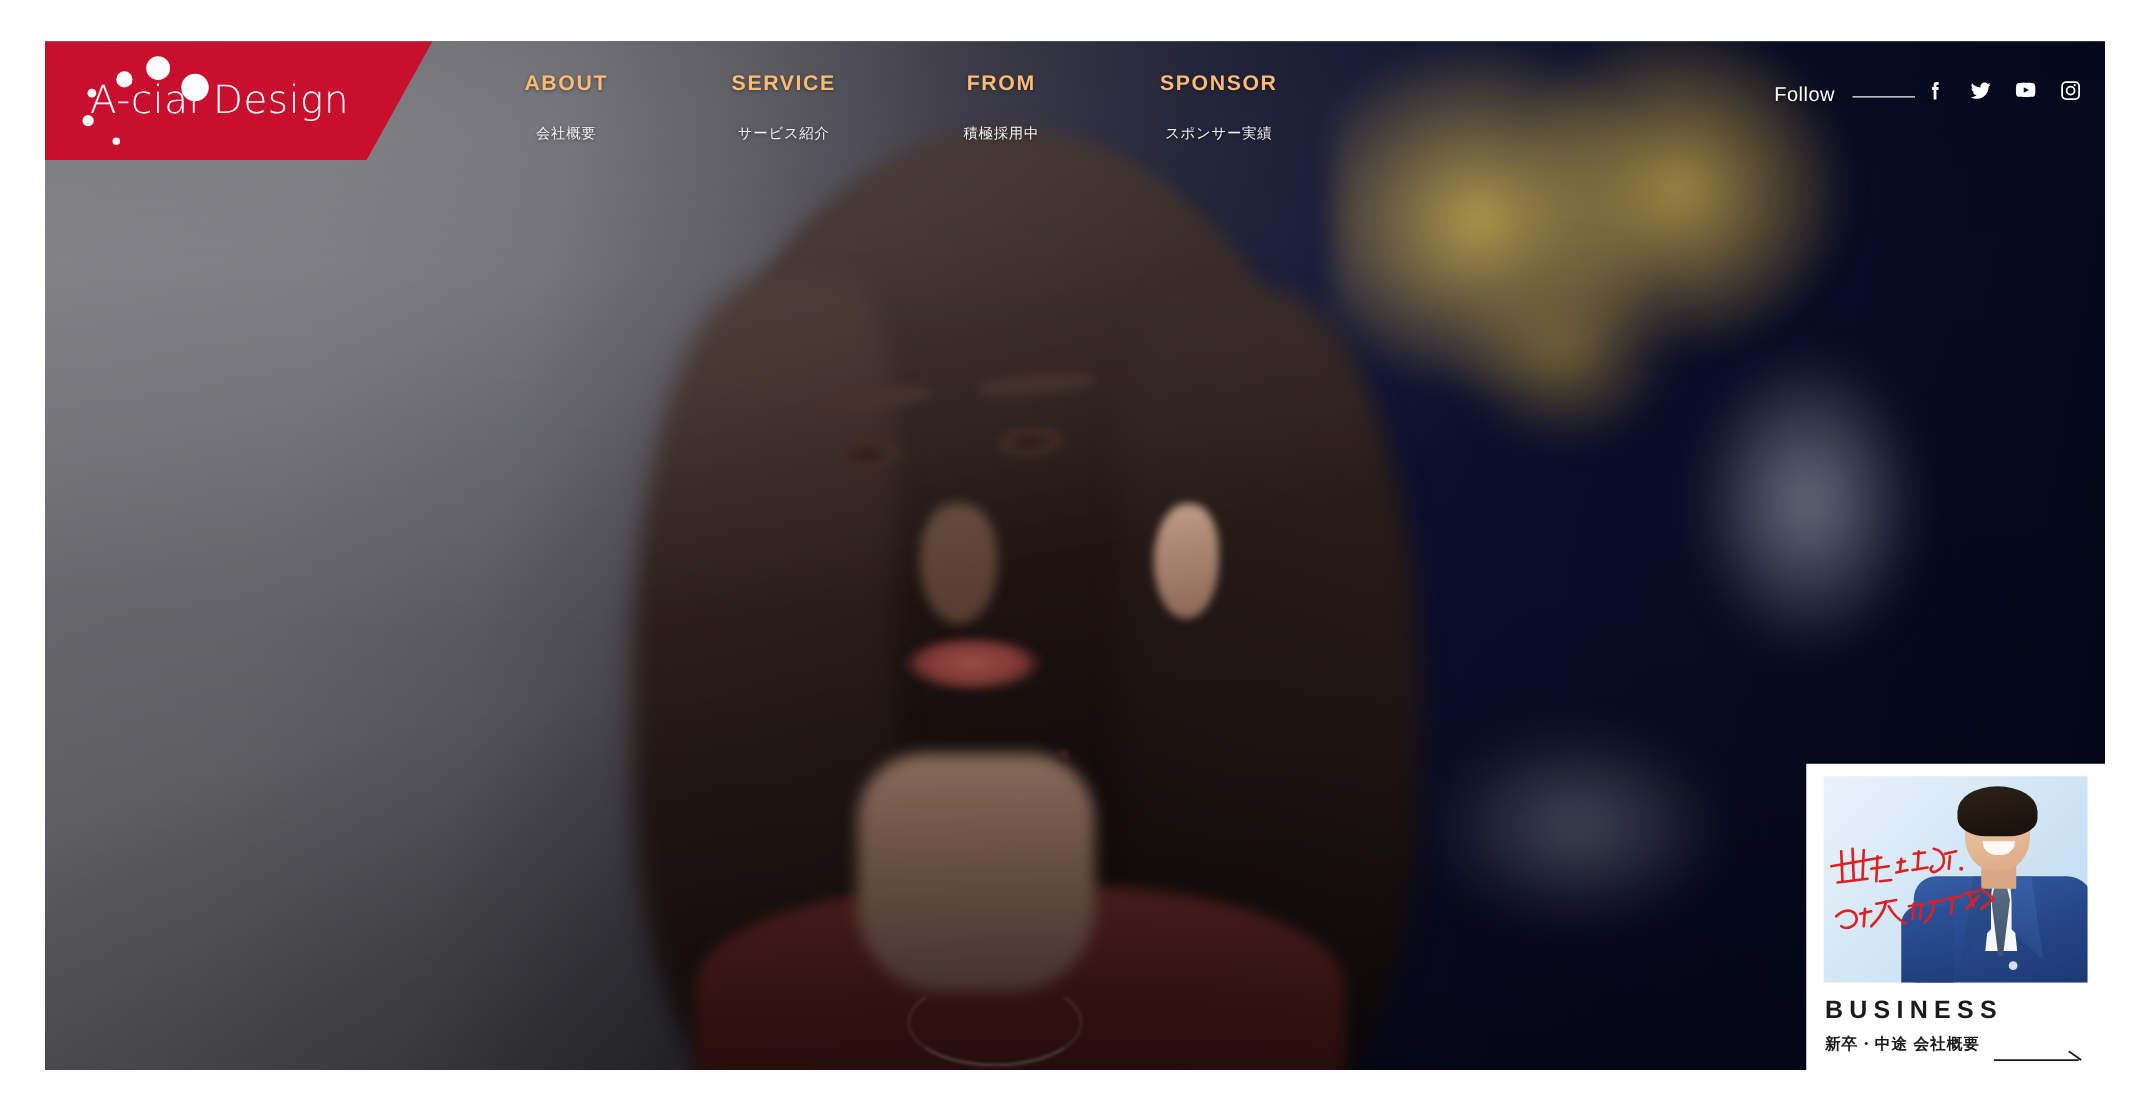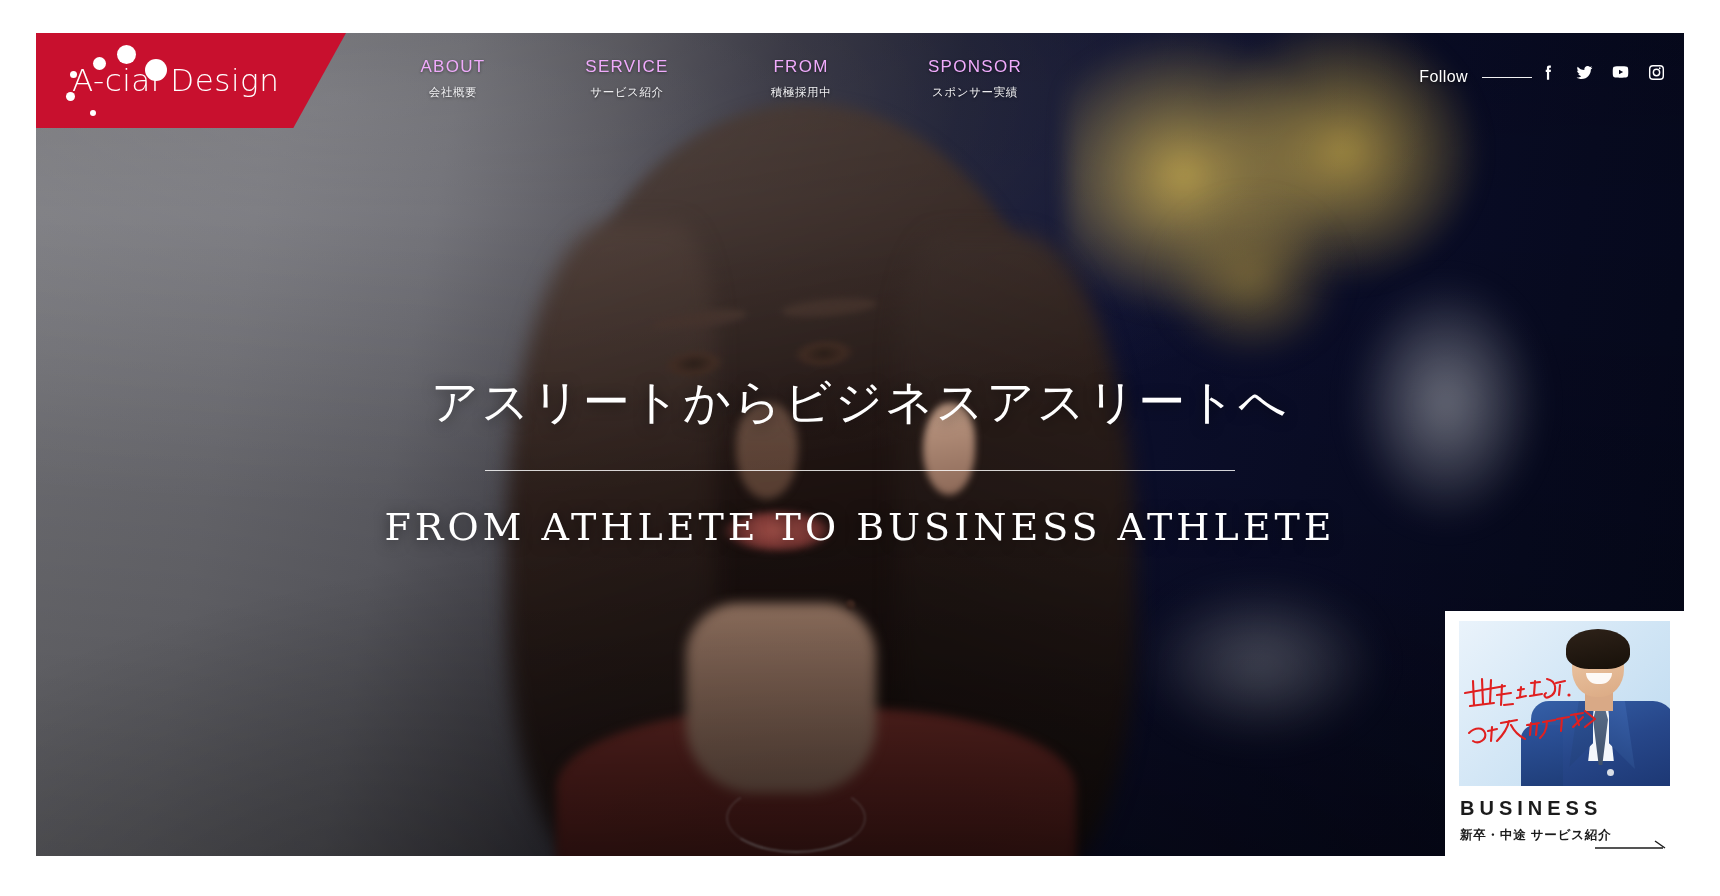--- a/index.html
+++ b/index.html
@@ -164,26 +164,26 @@
   .d3 { width:19px; height:19px; left:45px;  top:-20px;}
   .d4 { width:22px; height:22px; left:73px;  top:-6px; }
   .d5 { width:9px;  height:9px;  left:-6px;  top:27px; }
   .d6 { width:6px;  height:6px;  left:18px;  top:45px; }
 
   #nav { position:absolute; left:330px; top:24px; display:flex; gap:0; }
   .nav-item {
     width:174px; text-align:center; cursor:pointer; text-decoration:none; display:block;
   }
   .nav-en {
-    font-size:17px; font-weight:normal; color:#f0abfc;
+    font-size:17px; font-weight:bold; color:#fdba74;
     letter-spacing:1.3px; line-height:1.15;
     text-shadow:0 1px 3px rgba(0,0,0,.45);
   }
   .nav-jp {
-    margin-top:8px; font-size:11.5px; color:#f2f2f4;
+    margin-top:22px; font-size:11.5px; color:#f2f2f4;
     letter-spacing:.6px; text-shadow:0 1px 3px rgba(0,0,0,.5);
   }
 
   #follow {
     position:absolute; right:152px; top:35px;
     display:flex; align-items:center; gap:14px;
   }
   .follow-label {
     font-size:16px; color:#ffffff; letter-spacing:.4px;
     text-shadow:0 1px 3px rgba(0,0,0,.5);
@@ -394,25 +394,20 @@
           </svg>
       </a>
       <a class="soc">
         <svg viewBox="0 0 24 24">
             <path d="M16.5 2.5h-9A5 5 0 002.5 7.5v9a5 5 0 005 5h9a5 5 0 005-5v-9a5 5 0 00-5-5zm3.2 14a3.2 3.2 0 01-3.2 3.2h-9a3.2 3.2 0 01-3.2-3.2v-9a3.2 3.2 0 013.2-3.2h9a3.2 3.2 0 013.2 3.2v9zM12 7.1A4.9 4.9 0 1016.9 12 4.9 4.9 0 0012 7.1zm0 8A3.1 3.1 0 1115.1 12 3.1 3.1 0 0112 15.1zm5.2-8.6a1.1 1.1 0 11-1.1-1.1 1.1 1.1 0 011.1 1.1z"></path>
           </svg>
       </a>
     </div>
   </div>
 
-  <div id="hero-copy">
-    <h1 class="hero-jp">アスリートからビジネスアスリートへ</h1>
-    <div class="hero-rule"></div>
-    <h2 class="hero-en">FROM ATHLETE TO BUSINESS ATHLETE</h2>
-  </div>
 
   <a id="recruit">
     <div class="rec-photo">
       <div class="m-body"></div>
       <div class="m-arm"></div>
       <div class="m-shirt"></div>
       <div class="m-lapel-l"></div>
       <div class="m-lapel-r"></div>
       <div class="m-tie"></div>
       <div class="m-btn"></div>
@@ -441,21 +436,21 @@
           <path d="M66 50 L78 48 M70 48 L69 60 M76 50 L75 60"></path>
           <path d="M82 47 L94 45 M86 46 C86 56 82 60 79 63"></path>
           <path d="M96 44 L108 42 M101 43 L100 56"></path>
           <path d="M110 40 L122 38 M114 39 L118 50 M122 42 L112 52"></path>
           <path d="M124 36 L134 44 L124 52"></path>
         </svg>
       </div>
     </div>
 
     <div class="rec-title">BUSINESS</div>
-    <div class="rec-sub">新卒・中途 サービス紹介</div>
+    <div class="rec-sub">新卒・中途 会社概要</div>
     <div class="rec-arrow">
       <svg viewBox="0 0 74 12" width="74" height="12" fill="none" stroke-width="1.4">
         <path d="M0 9 L68 9"></path>
         <path d="M60 2 L70 9"></path>
       </svg>
     </div>
   </a>
 
 </div>
 

